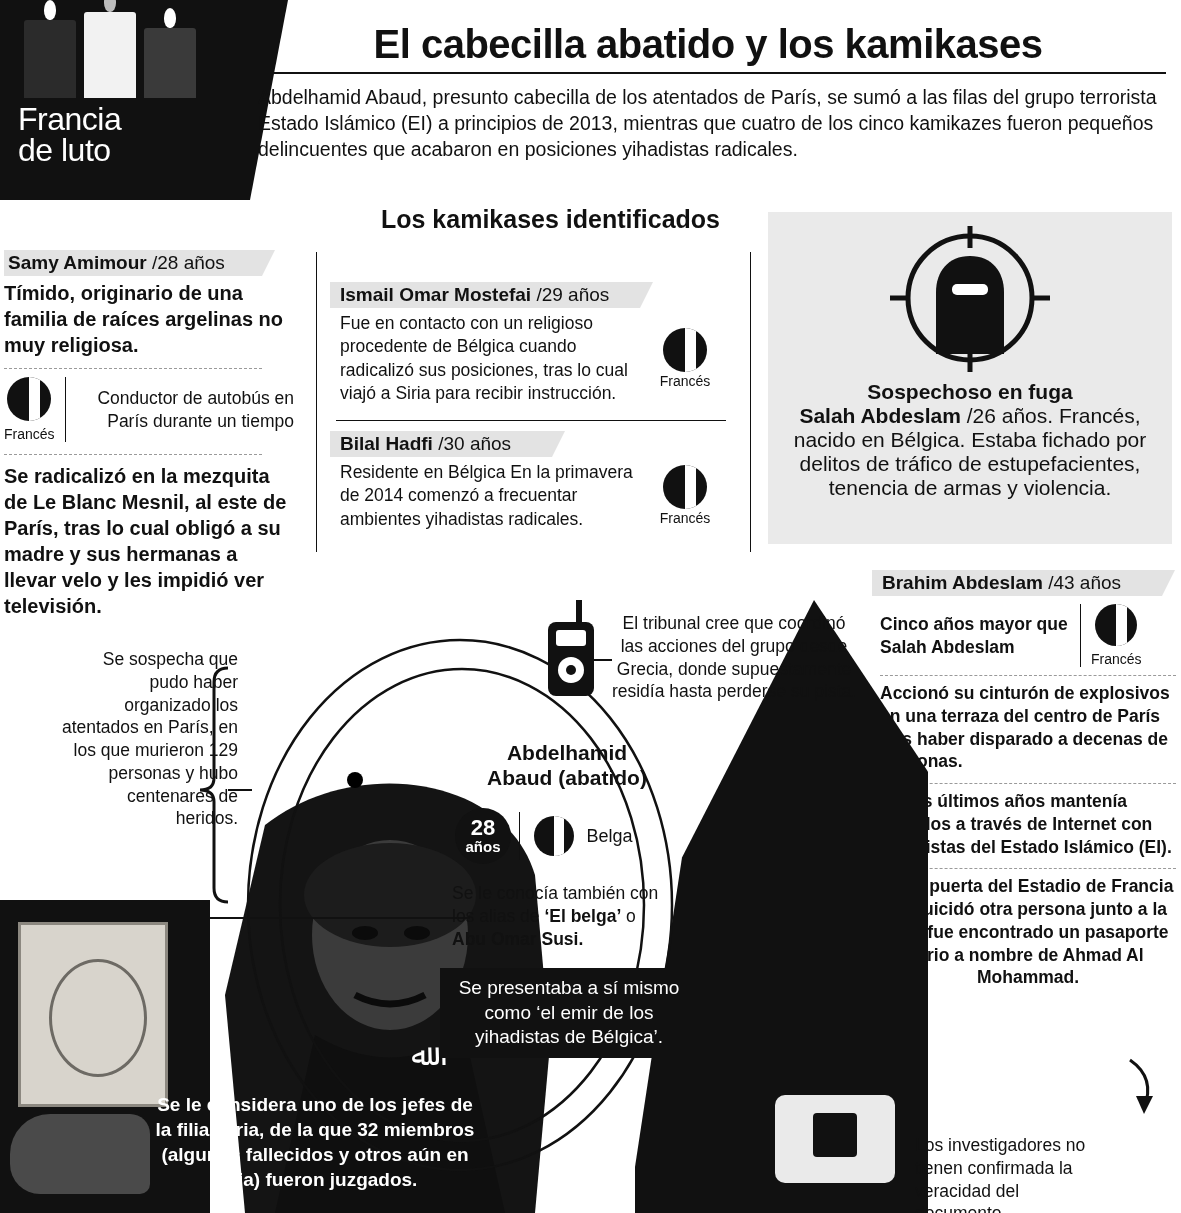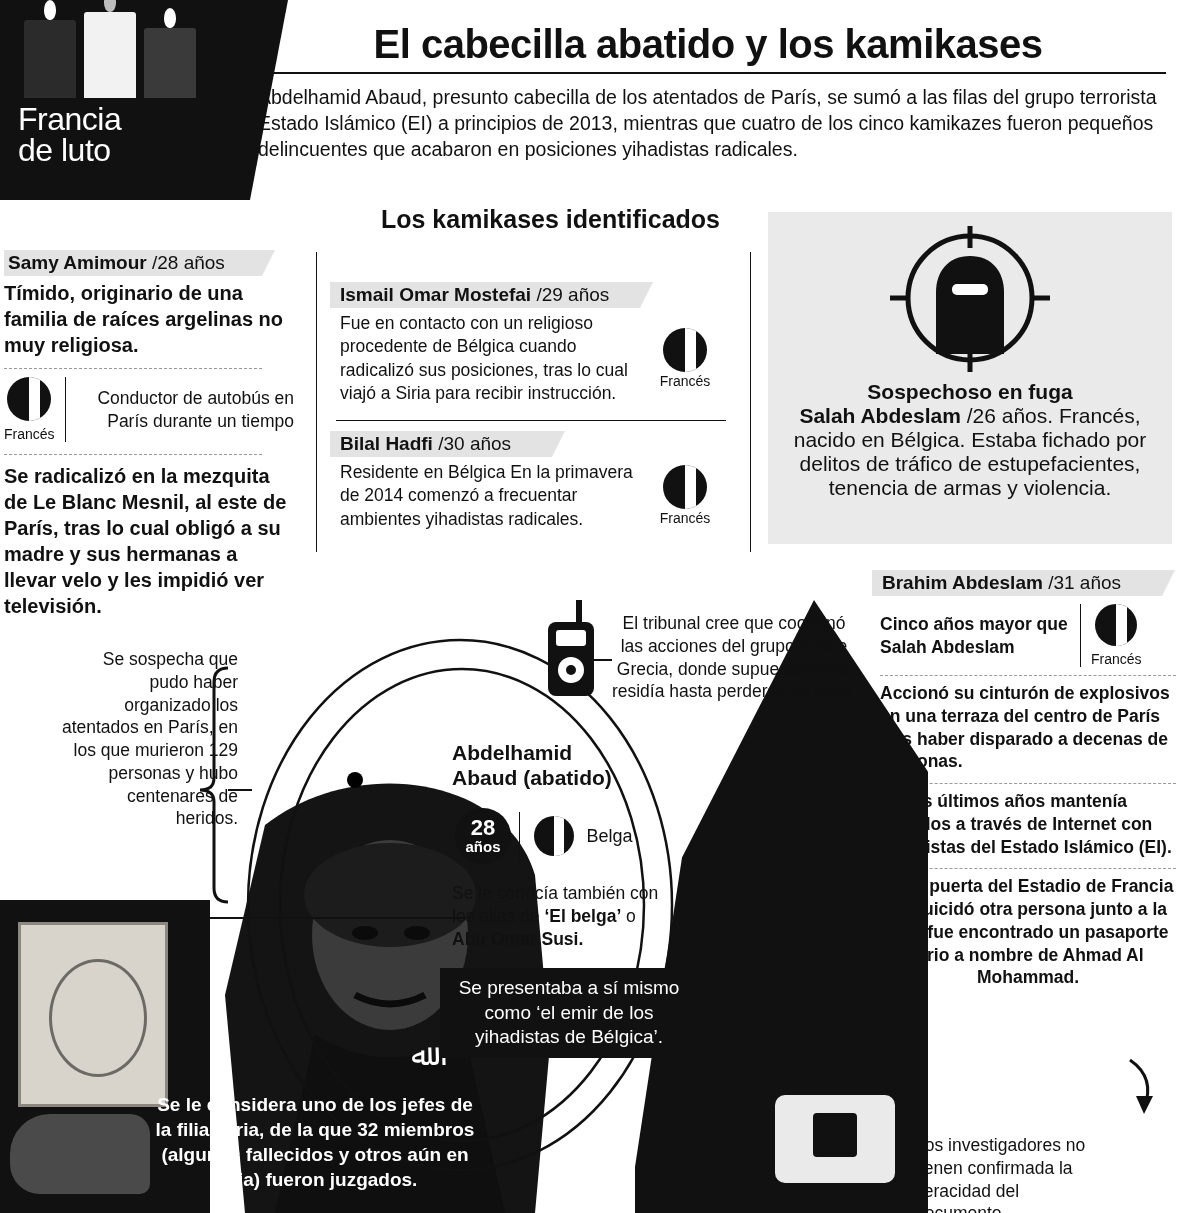--- a/index.html
+++ b/index.html
@@ -132,21 +132,21 @@
   .quran-inner:after{content:""; position:absolute; left:28px; top:34px;
     width:92px;height:112px;border-radius:50%; border:3px solid #6d6a64;}
   .hand{position:absolute; left:10px; top:214px; width:140px;height:80px;background:#4a4a4a;
     border-radius:40px 20px 10px 30px;}
 
   .callout { position:absolute; font-size:17.5px; line-height:1.3; }
   .callout.center { text-align:center; }
   .callout.right { text-align:right; }
 
   .name-center { position:absolute; left:452px; top:740px; width:230px;
-                 font-size:21px; font-weight:bold; line-height:1.2; }
+                 text-align:center; font-size:21px; font-weight:bold; line-height:1.2; }
   .age-badge { position:absolute; left:455px; top:808px; width:56px; height:56px;
                border-radius:50%; background:#111; color:#fff; text-align:center;
                font-weight:bold; }
   .age-badge .n { font-size:22px; line-height:1.05; padding-top:8px; }
   .age-badge .u { font-size:15px; line-height:1; }
 
   .black-quote {
     position:absolute; left:440px; top:968px; width:258px;
     background:#111; color:#fff; font-size:19px; line-height:1.3;
     padding:8px 10px; text-align:center; font-weight:normal;
@@ -267,21 +267,21 @@
       <span>Salah Abdeslam</span>
       <span class="age">/26 años.</span>
       <span class="age" style="font-weight:normal">Francés, nacido en Bélgica. Estaba fichado por delitos de tráfico de estupefacientes, tenencia de armas y violencia.</span>
     </div>
   </div>
 
   <div id="col-right">
     <div class="namebar" style="margin-left:-8px">
       <div class="bg" style="width:290px"></div>
       <div class="txt" style="padding-left:10px"><span>Brahim Abdeslam</span>
-        <span class="age">/31 años</span></div>
+        <span class="age">/43 años</span></div>
     </div>
 
     <div style="display:flex;align-items:center;margin-top:8px">
       <div class="body" style="width:190px">Cinco años mayor que Salah Abdeslam</div>
       <div style="width:1px;background:#111;align-self:stretch;margin:0 10px"></div>
       <div class="flag-wrap">
         <span class="flag" style="width:42px;height:42px"><span class="half"></span></span>
         <div class="flag-cap">Francés</div>
       </div>
     </div>

